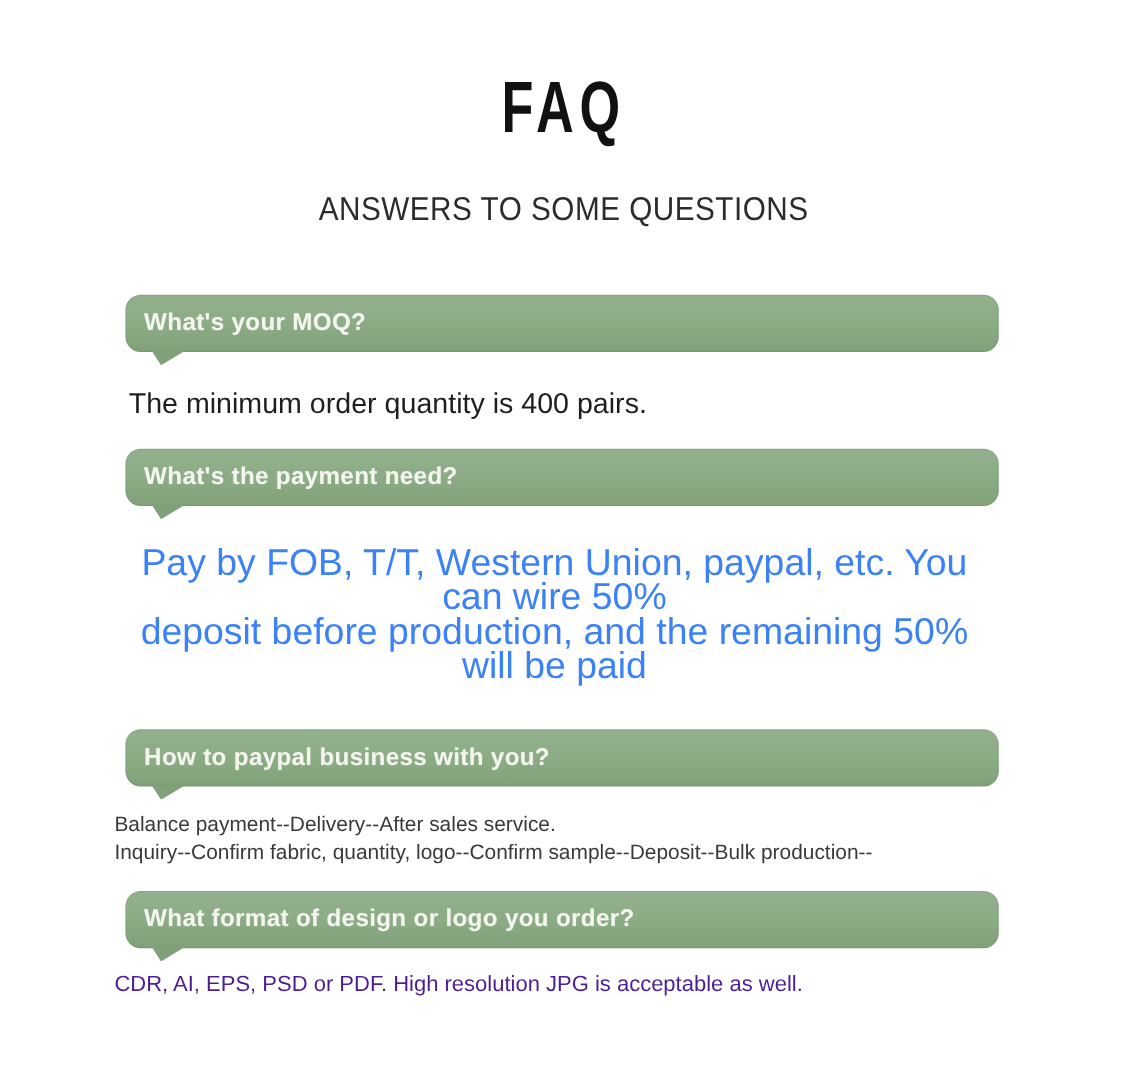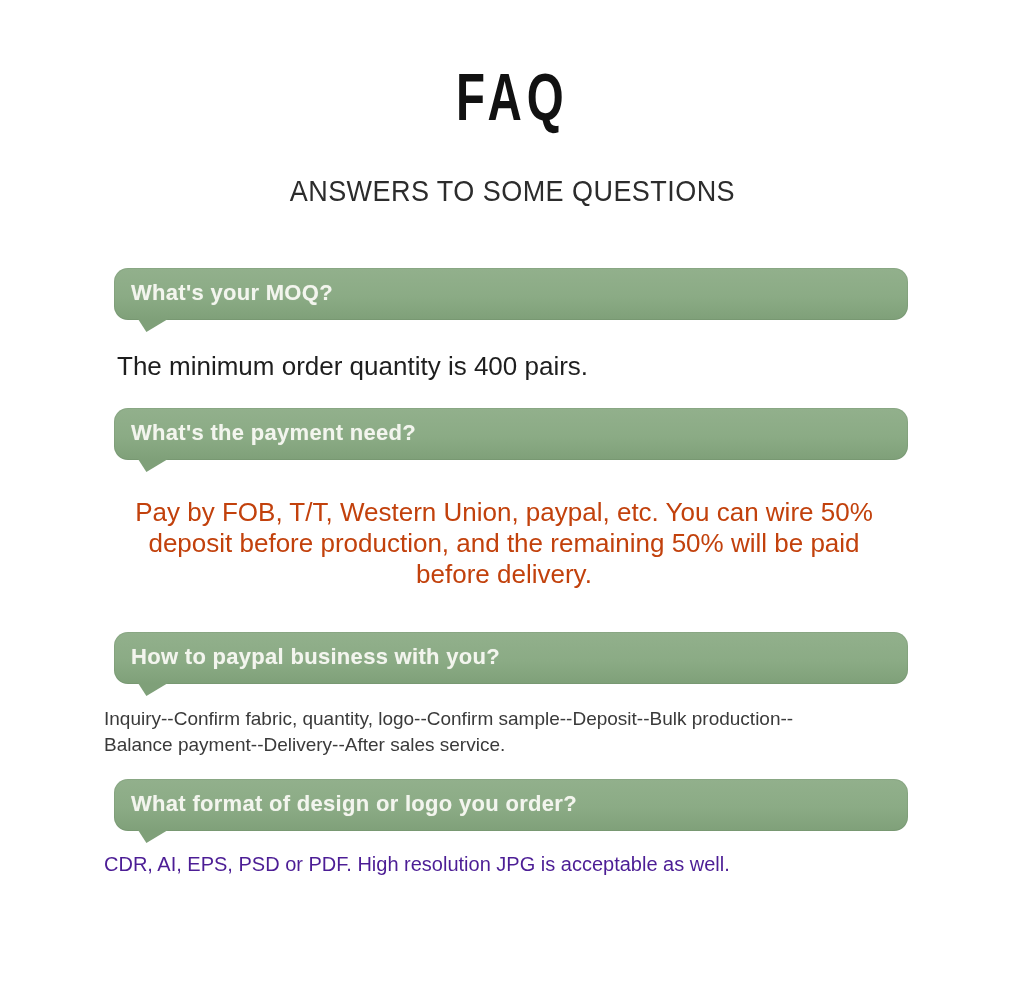--- a/index.html
+++ b/index.html
@@ -77,23 +77,23 @@
   .answer-line { display: block; }
   .answer-1 {
     margin: 30px 0 25px;
     padding-left: 17px;
     font-size: 26px;
     line-height: 33px;
     color: #1e1e1e;
   }
   .answer-2 {
     margin: 37px 0 42px;
-    font-size: 26px;
+    font-size: 34px;
     line-height: 31px;
-    color: #c2410c;
+    color: #3b82f6;
     text-align: center;
   }
   .answer-3 {
     margin: 22px 0 21px;
     padding-left: 4px;
     font-size: 19px;
     line-height: 26px;
     color: #3a3a3a;
   }
   .answer-4 {
@@ -129,32 +129,31 @@
     </div>
 
     <div class="faq-item">
       <div class="q-bar">
         <span class="q-text">What's the payment need?</span>
         <span class="q-tail"></span>
       </div>
       <div class="answer answer-2">
         <span class="answer-line">Pay by FOB, T/T, Western Union, paypal, etc. You can wire 50%</span>
         <span class="answer-line">deposit before production, and the remaining 50% will be paid</span>
-        <span class="answer-line">before delivery.</span>
       </div>
     </div>
 
     <div class="faq-item">
       <div class="q-bar">
         <span class="q-text">How to paypal business with you?</span>
         <span class="q-tail"></span>
       </div>
       <div class="answer answer-3">
+        <span class="answer-line">Balance payment--Delivery--After sales service.</span>
         <span class="answer-line">Inquiry--Confirm fabric, quantity, logo--Confirm sample--Deposit--Bulk production--</span>
-        <span class="answer-line">Balance payment--Delivery--After sales service.</span>
       </div>
     </div>
 
     <div class="faq-item">
       <div class="q-bar">
         <span class="q-text">What format of design or logo you order?</span>
         <span class="q-tail"></span>
       </div>
       <div class="answer answer-4">
         <span class="answer-line">CDR, AI, EPS, PSD or PDF. High resolution JPG is acceptable as well.</span>

